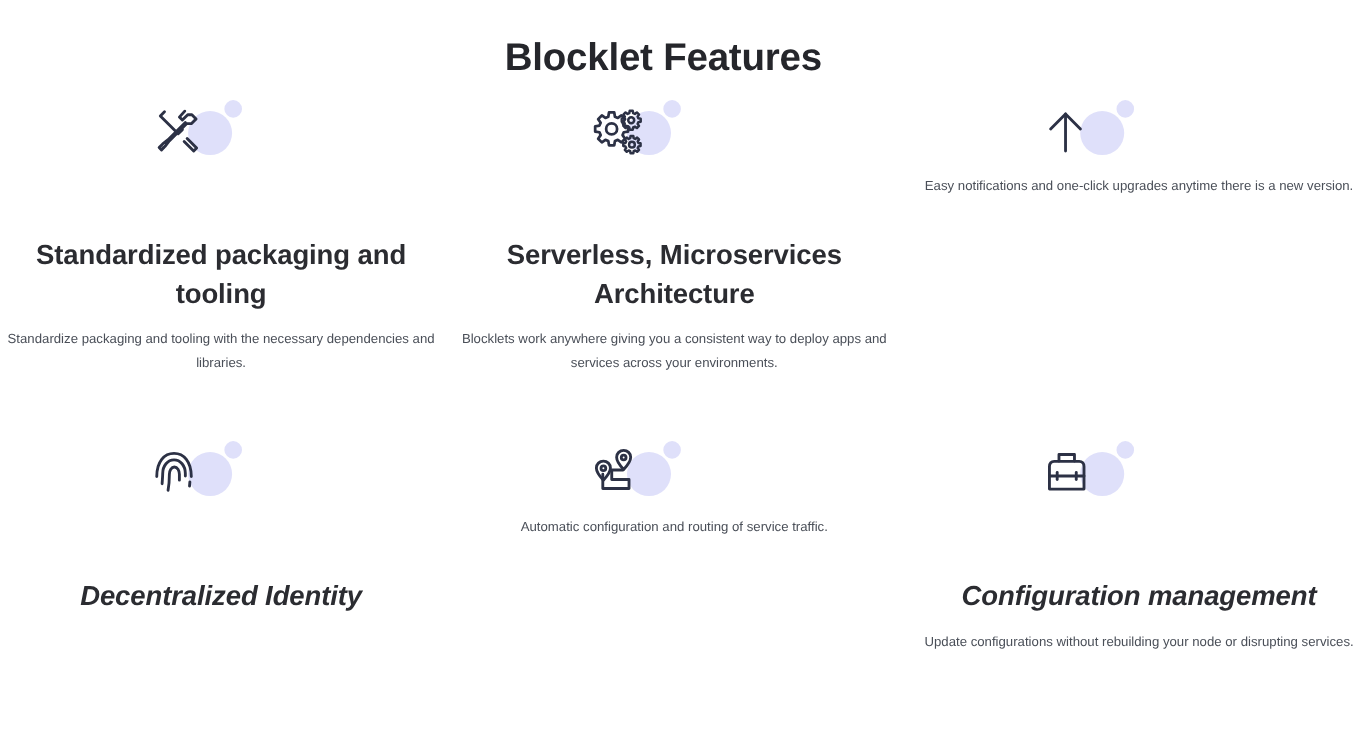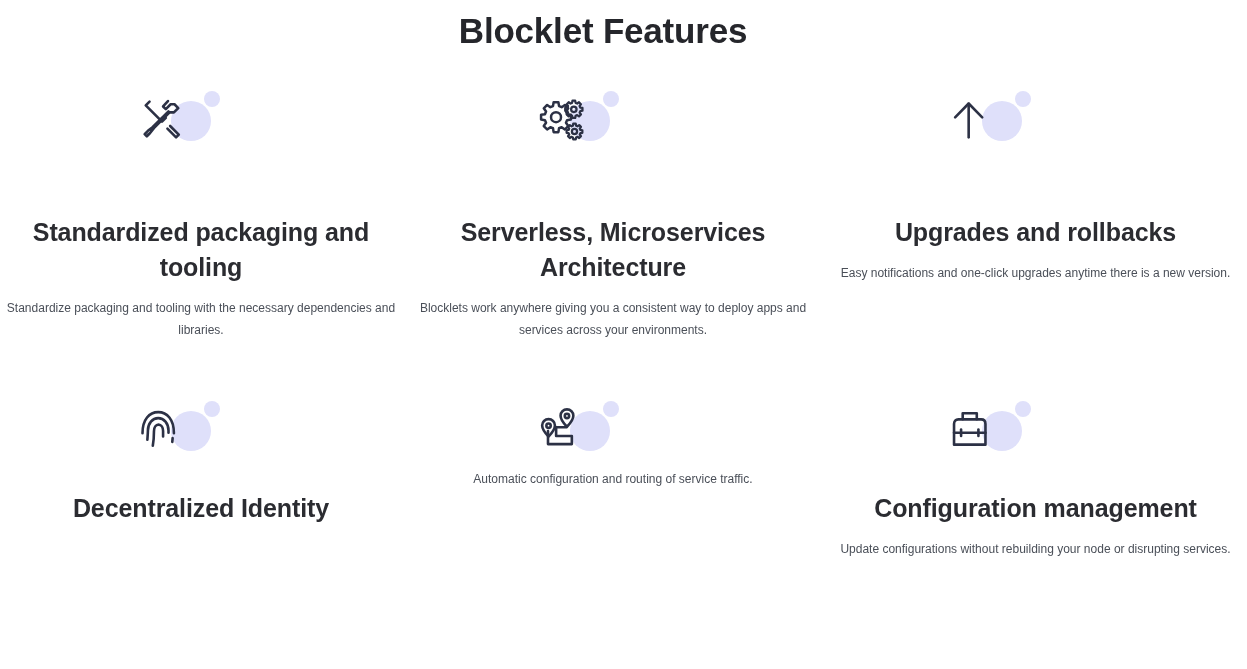--- a/index.html
+++ b/index.html
@@ -11,21 +11,21 @@
     overflow: hidden;
   }
   #page {
     position: relative;
     width: 1247px;
     height: 669px;
     background: #ffffff;
   }
   .page-title {
     position: absolute;
-    top: 8px;
+    top: 30px;
     left: 0;
     width: 1206px;
     text-align: center;
     font-size: 35px;
     font-weight: bold;
     color: #25262b;
     letter-spacing: -0.2px;
     line-height: 46px;
   }
   .grid {
@@ -98,21 +98,21 @@
   
   .r1 .feature-title { margin-top: 69px; text-align: center; }
   .r1.col1 .feature-title { padding: 0 17px; }
   .r1.col2 .feature-title { padding: 0 25px; }
   .r1.col3 .feature-title { padding: 0 14px; }
   .r1.col1 .feature-desc { padding: 0 5px; }
   .r1.col2 .feature-desc { padding: 0 10px; }
   .r1.col3 .feature-desc { padding: 0 6px; }
 
   
-  .r2 .feature-title { margin-top: 35px; }
+  .r2 .feature-title { margin-top: 69px; font-style: italic; }
   .r2.col1 .feature-desc { padding: 0 4px; }
   .r2.col2 .feature-desc { padding: 0 8px; }
   .r2.col3 .feature-desc { padding: 0 8px; }
 </style>
 </head>
 <body>
 
 <div id="page">
 
   <div class="page-title">Blocklet Features</div>
@@ -165,21 +165,20 @@
       <div class="icon-wrap">
         <span class="blob-lg"></span>
         <span class="blob-sm"></span>
         <span class="glyph">
           <svg viewBox="0 0 48 48" fill="none" stroke="#2c3145" stroke-width="2.4" stroke-linecap="round" stroke-linejoin="round">
             <path d="M20 40 L20 9"></path>
             <path d="M7.5 21.5 L20 8.8 L32.5 21.5"></path>
           </svg>
         </span>
       </div>
-      <div class="feature-title">Upgrades and rollbacks</div>
       <div class="feature-desc">Easy notifications and one-click upgrades anytime there is a new version.</div>
     </div>
 
     <div class="cell r2 col1">
       <div class="icon-wrap">
         <span class="blob-lg"></span>
         <span class="blob-sm"></span>
         <span class="glyph">
           <svg viewBox="0 0 48 48" fill="none" stroke="#2c3145" stroke-width="2.4" stroke-linecap="round" stroke-linejoin="round">
             <path d="M6 27 C6 14.3 12.3 7.5 20.5 7.5 C28.7 7.5 35 14.3 35 27"></path>

